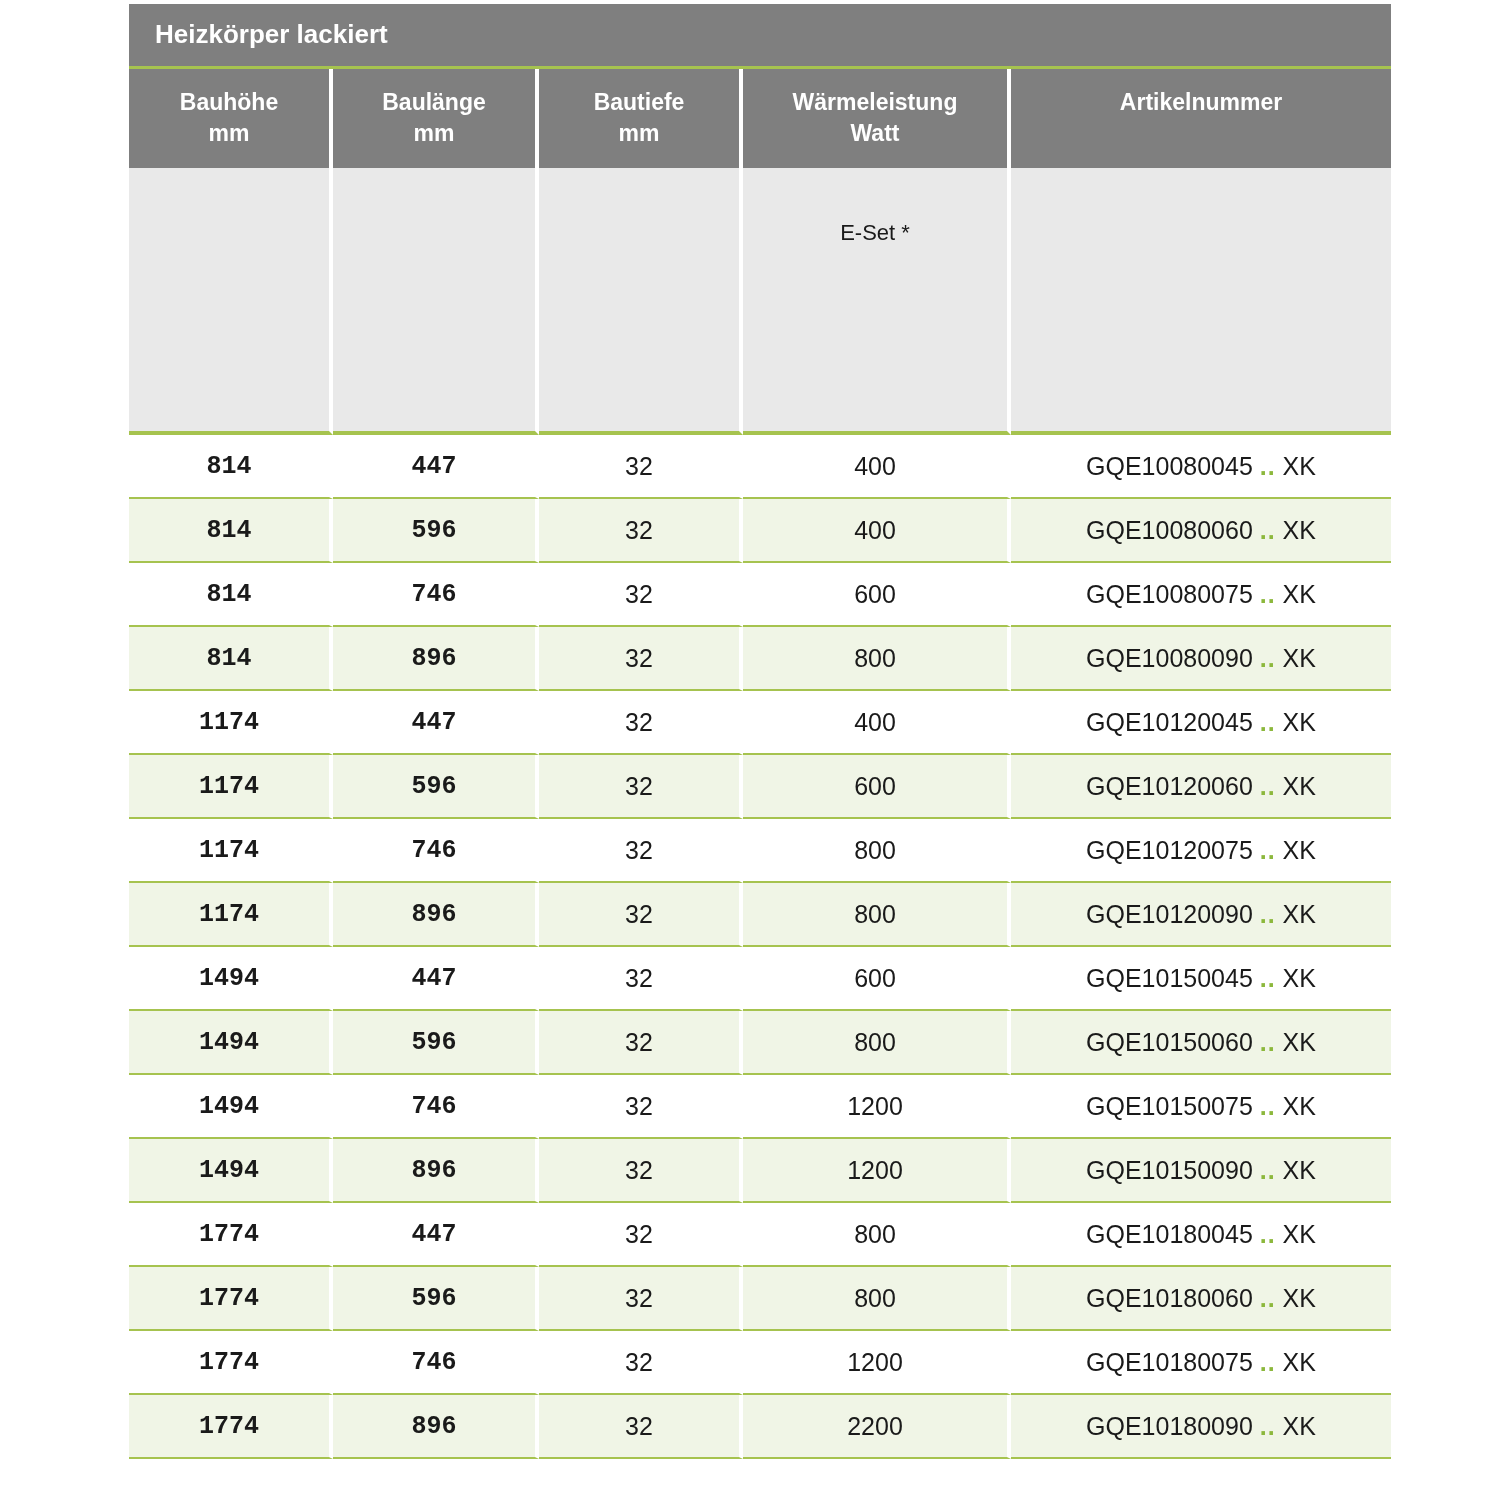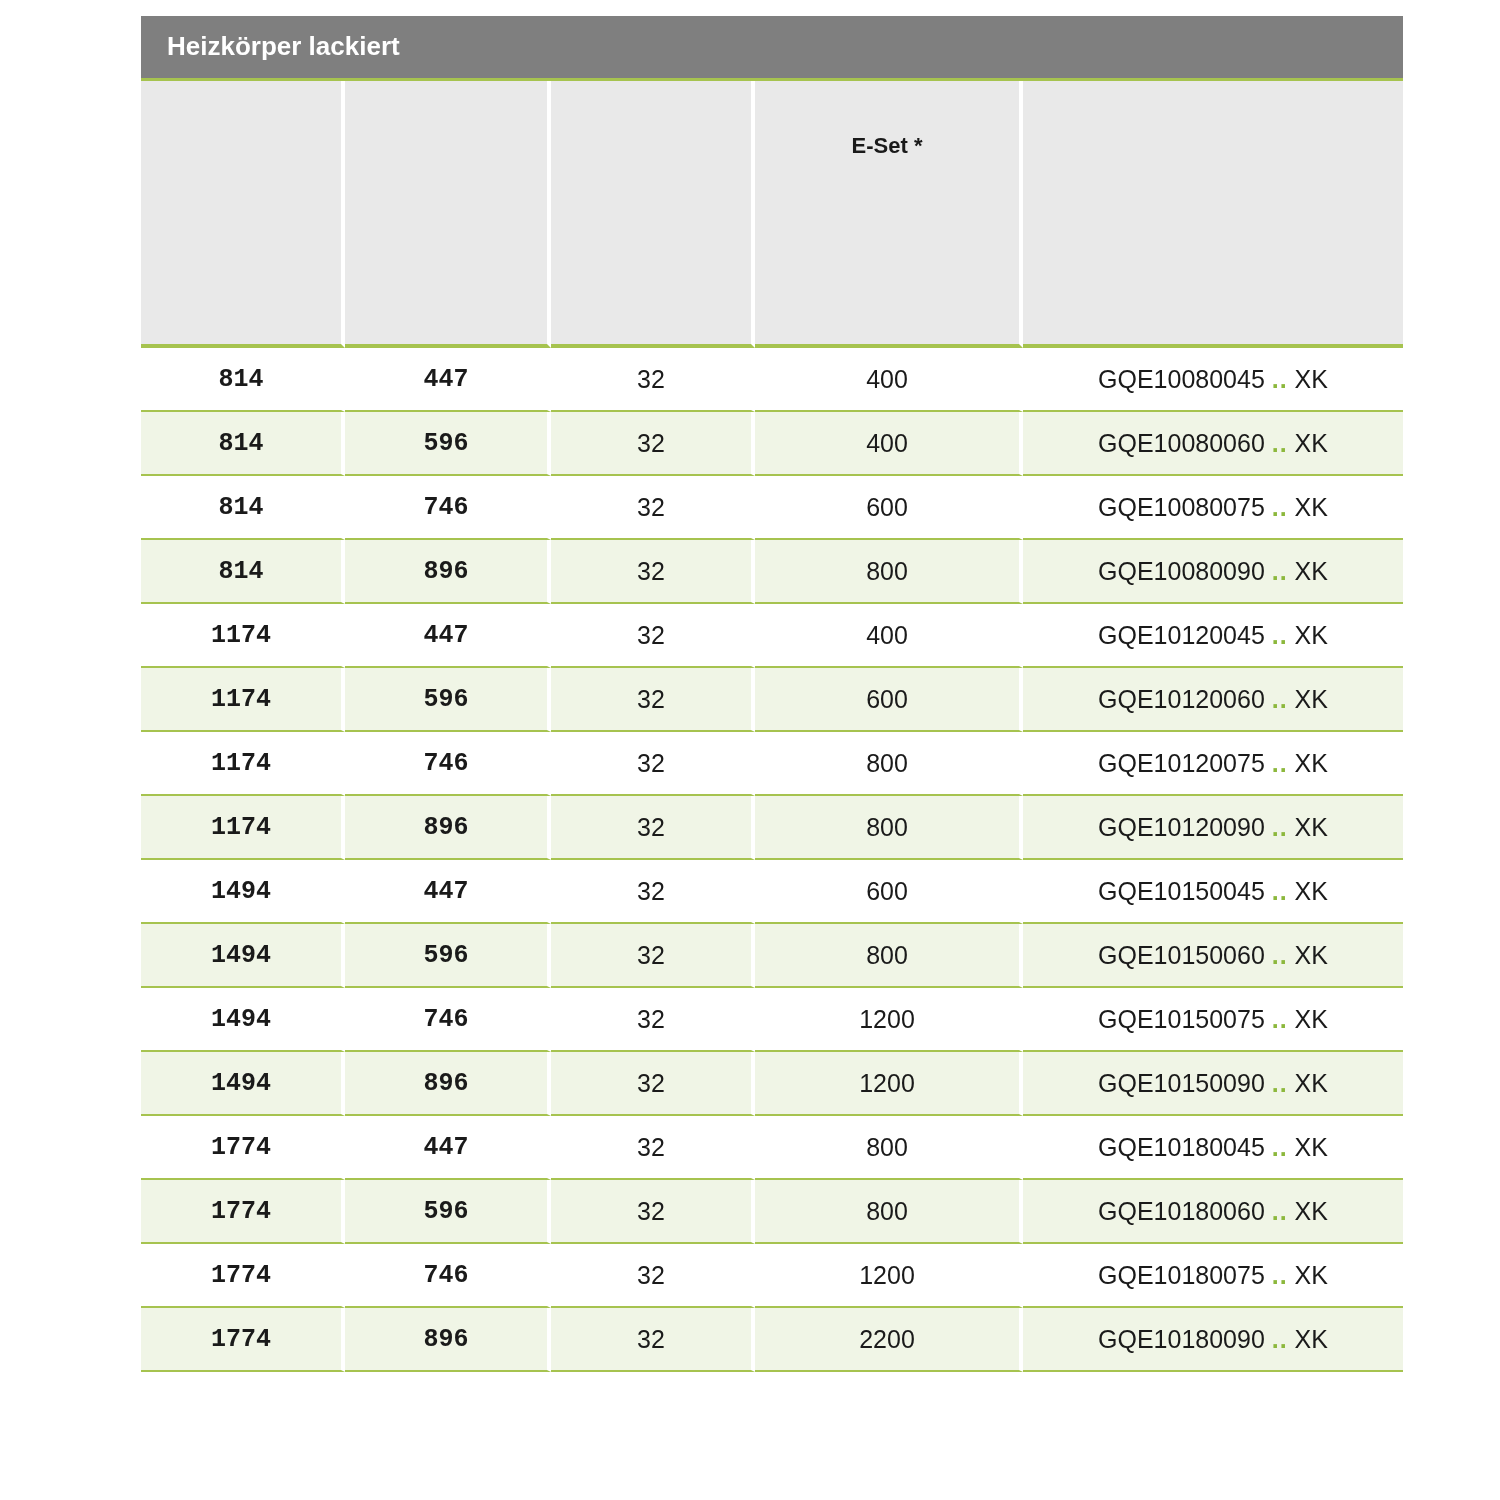--- a/index.html
+++ b/index.html
@@ -12,21 +12,21 @@
     height: 1500px;
     font-family: "Liberation Sans", sans-serif;
     color: #1a1a1a;
     overflow: hidden;
   }
   .sheet {
     position: relative;
     width: 1323px;
     height: 1500px;
     box-sizing: border-box;
-    padding: 16px;
+    padding: 4px;
   }
   table.spec {
     border-collapse: separate;
     border-spacing: 0;
     width: 1262px;
     margin-left: 125px;
     table-layout: fixed;
   }
   
   col.c0 { width: 204px; }
@@ -58,21 +58,21 @@
     padding: 18px 6px 20px 6px;
     border-right: 4px solid #ffffff;
     line-height: 1.33;
   }
   tr.head-row th:last-child { border-right: none; }
 
   
   tr.sub-row td {
     background: #e9e9e9;
     font-size: 22px;
-    font-weight: bold;
+    font-weight: normal;
     color: #1a1a1a;
     text-align: center;
     vertical-align: top;
     height: 210px;
     padding-top: 52px;
     border-right: 4px solid #ffffff;
     border-bottom: 4px solid #a6c34f;
   }
   tr.sub-row td:last-child { border-right: none; }
 
@@ -114,20 +114,41 @@
         <col class="c1">
         <col class="c2">
         <col class="c3">
         <col class="c4">
     </colgroup>
 
     <thead>
       <tr class="title-row">
         <td colspan="5">Heizkörper lackiert</td>
       </tr>
+      <tr class="head-row">
+        <th>
+          <div>Bauhöhe</div>
+          <div>mm</div>
+        </th>
+        <th>
+          <div>Baulänge</div>
+          <div>mm</div>
+        </th>
+        <th>
+          <div>Bautiefe</div>
+          <div>mm</div>
+        </th>
+        <th>
+          <div>Wärmeleistung</div>
+          <div>Watt</div>
+        </th>
+        <th>
+          <div>Artikelnummer</div>
+        </th>
+      </tr>
       <tr class="sub-row">
         <td></td>
         <td></td>
         <td></td>
         <td>E-Set *</td>
         <td></td>
       </tr>
     </thead>
 
     <tbody class="data" id="data-body">

